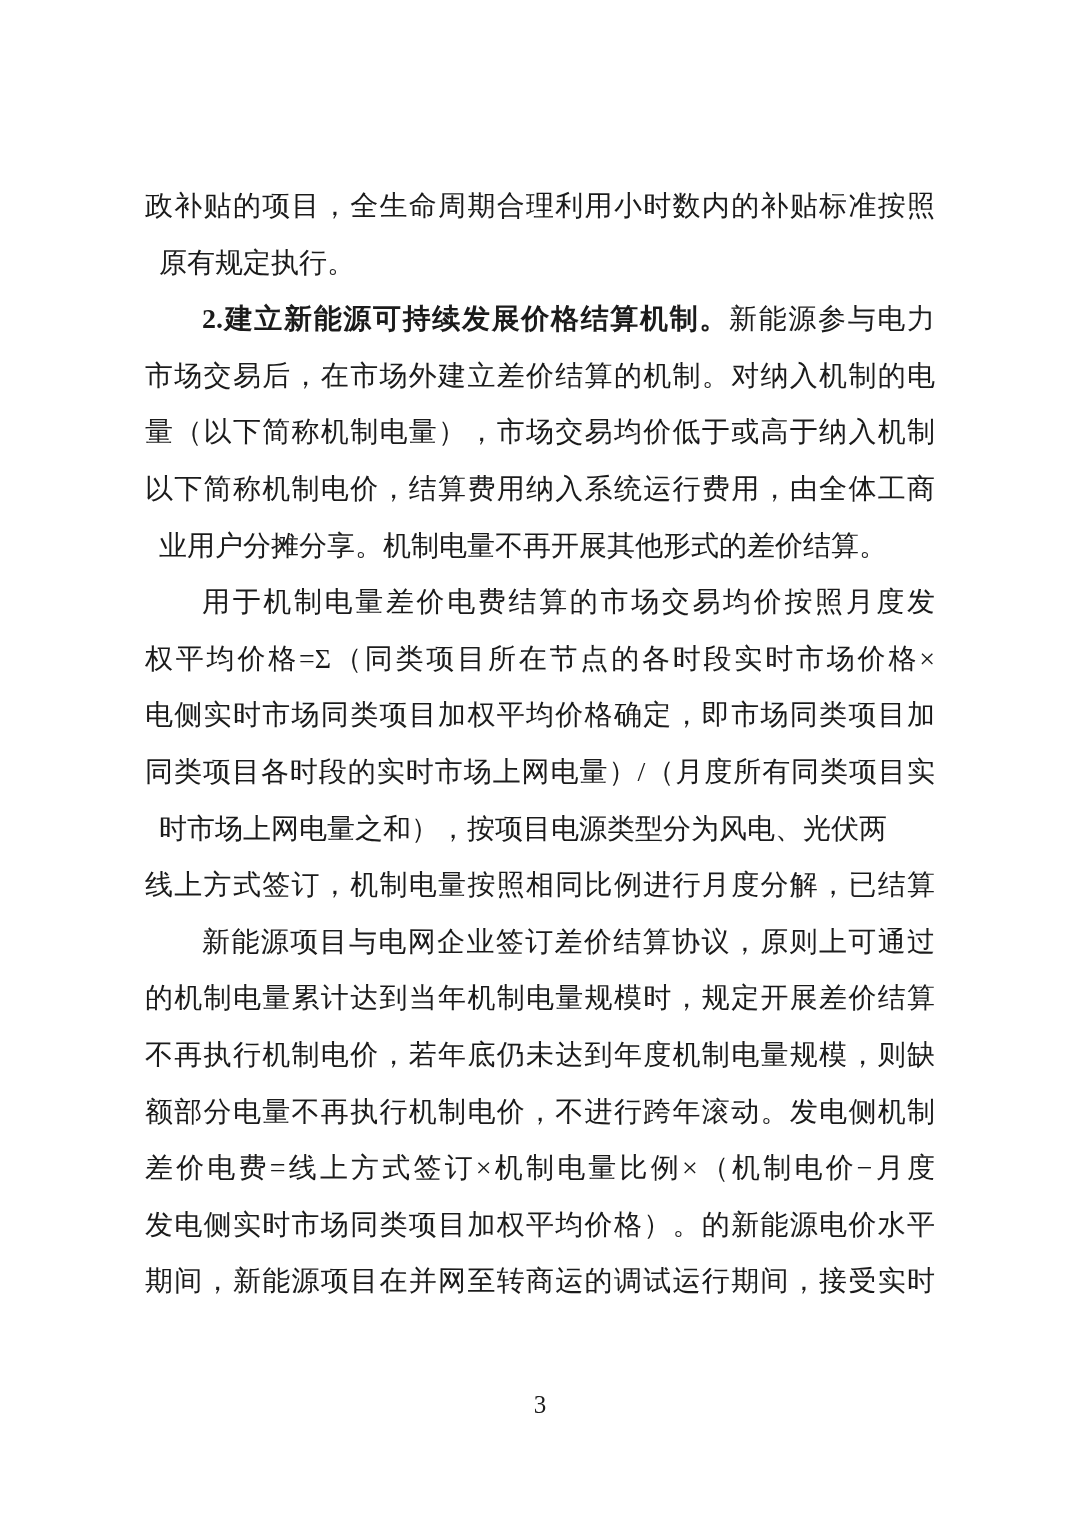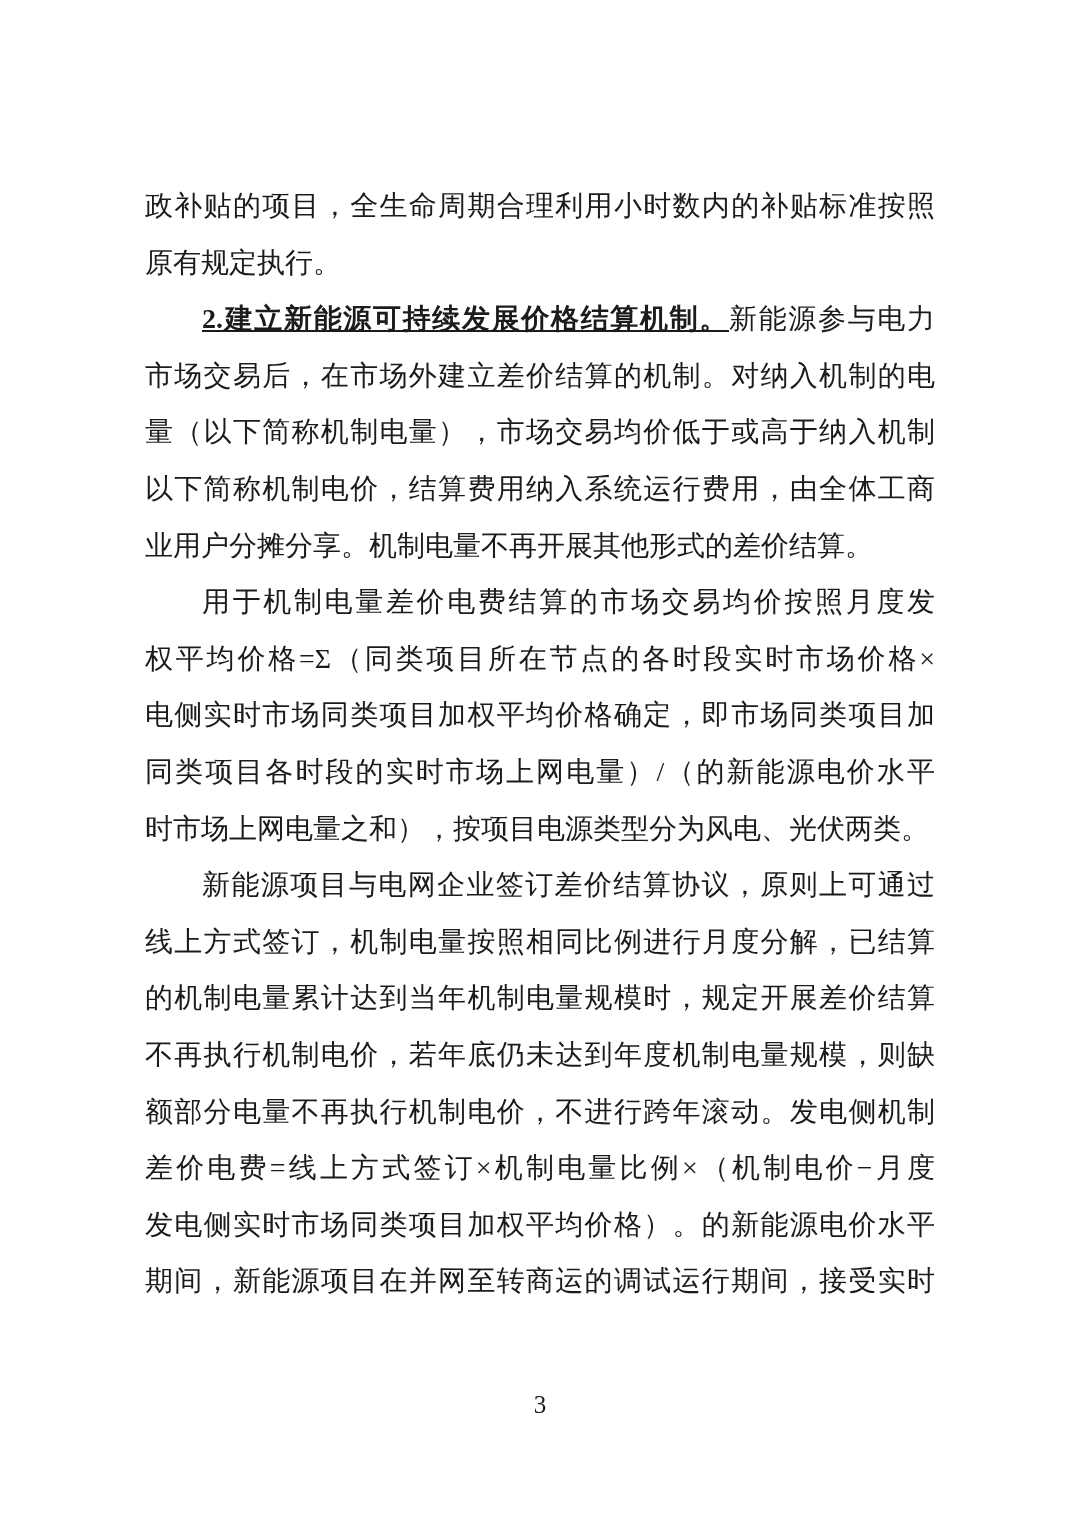--- a/index.html
+++ b/index.html
@@ -33,28 +33,28 @@
   }
   
   .fill {
     text-align: justify;
     text-align-last: justify;
   }
   
   .end {
     text-align: left;
     text-align-last: left;
+    margin-left: 14px;
   }
   
   .indent {
     text-indent: 57px;
   }
   .bold {
     font-weight: bold;
-    text-decoration: underline;
   }
   .pagenum {
     position: absolute;
     left: 0;
     top: 1390px;
     width: 100%;
     text-align: center;
     font-size: 25px;
     line-height: 30px;
     color: #1b1b1b;
@@ -72,25 +72,25 @@
     <div class="line fill indent"><span class="bold">2.建立新能源可持续发展价格结算机制。</span><span>新能源参与电力</span></div>
 
     <div class="line fill">市场交易后，在市场外建立差价结算的机制。对纳入机制的电</div>
     <div class="line fill">量（以下简称机制电量），市场交易均价低于或高于纳入机制</div>
     <div class="line fill">以下简称机制电价，结算费用纳入系统运行费用，由全体工商</div>
     <div class="line end">业用户分摊分享。机制电量不再开展其他形式的差价结算。</div>
 
     <div class="line fill indent">用于机制电量差价电费结算的市场交易均价按照月度发</div>
     <div class="line fill">权平均价格=Σ（同类项目所在节点的各时段实时市场价格×</div>
     <div class="line fill">电侧实时市场同类项目加权平均价格确定，即市场同类项目加</div>
-    <div class="line fill">同类项目各时段的实时市场上网电量）/（的新能源电价水平</div>
+    <div class="line fill">同类项目各时段的实时市场上网电量）/（月度所有同类项目实</div>
     <div class="line end">时市场上网电量之和），按项目电源类型分为风电、光伏两类。</div>
 
+    <div class="line fill">线上方式签订，机制电量按照相同比例进行月度分解，已结算</div>
     <div class="line fill indent">新能源项目与电网企业签订差价结算协议，原则上可通过</div>
-    <div class="line fill">线上方式签订，机制电量按照相同比例进行月度分解，已结算</div>
     <div class="line fill">的机制电量累计达到当年机制电量规模时，规定开展差价结算</div>
     <div class="line fill">不再执行机制电价，若年底仍未达到年度机制电量规模，则缺</div>
     <div class="line fill">额部分电量不再执行机制电价，不进行跨年滚动。发电侧机制</div>
     <div class="line fill">差价电费=线上方式签订×机制电量比例×（机制电价−月度</div>
     <div class="line fill">发电侧实时市场同类项目加权平均价格）。的新能源电价水平</div>
     <div class="line fill">期间，新能源项目在并网至转商运的调试运行期间，接受实时</div>
 
   </div>
 
   <div class="pagenum">3</div>

